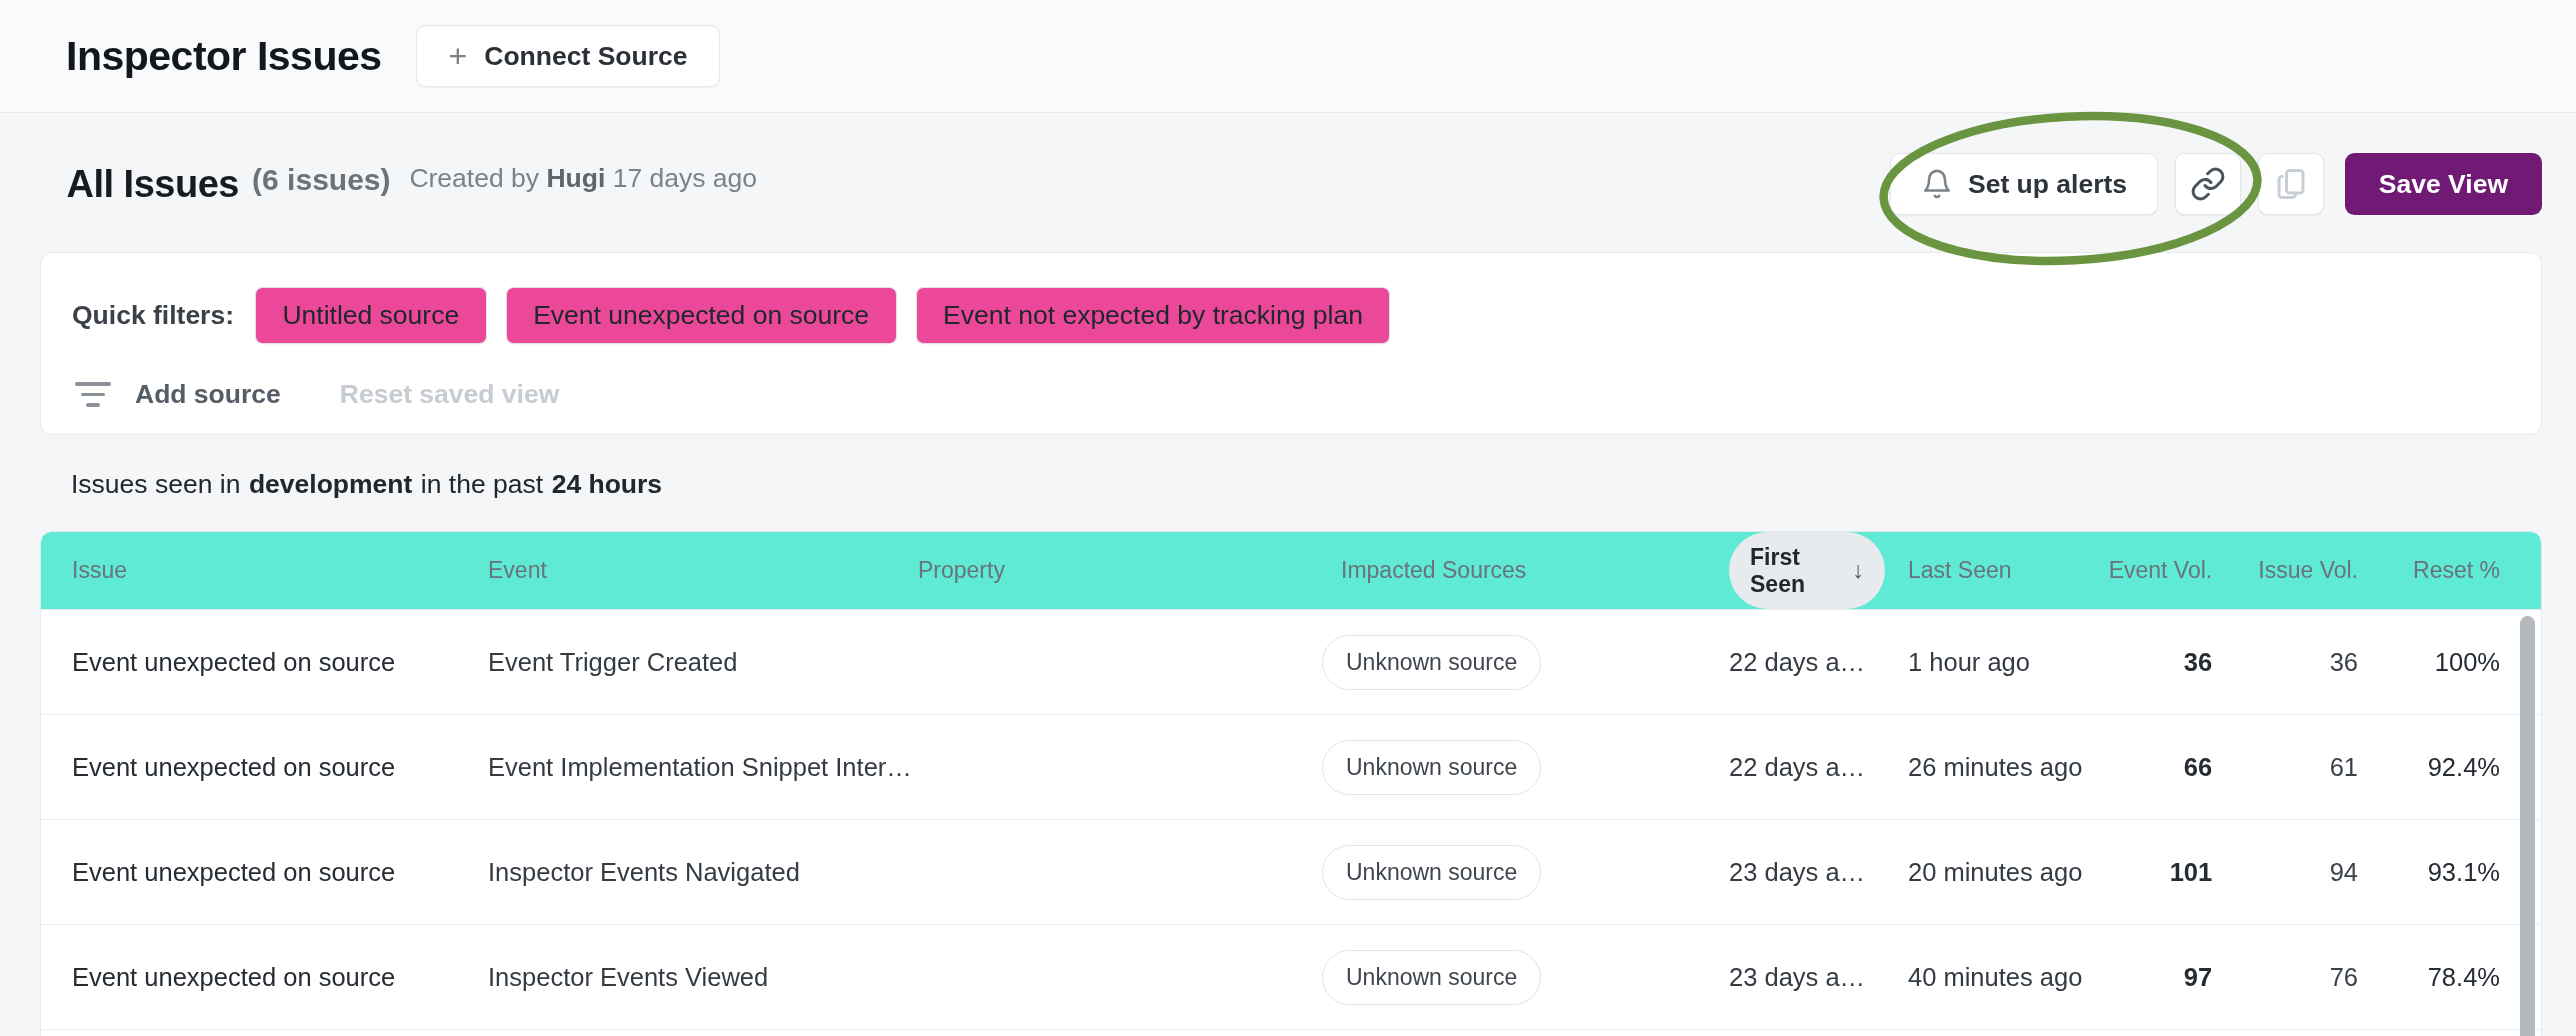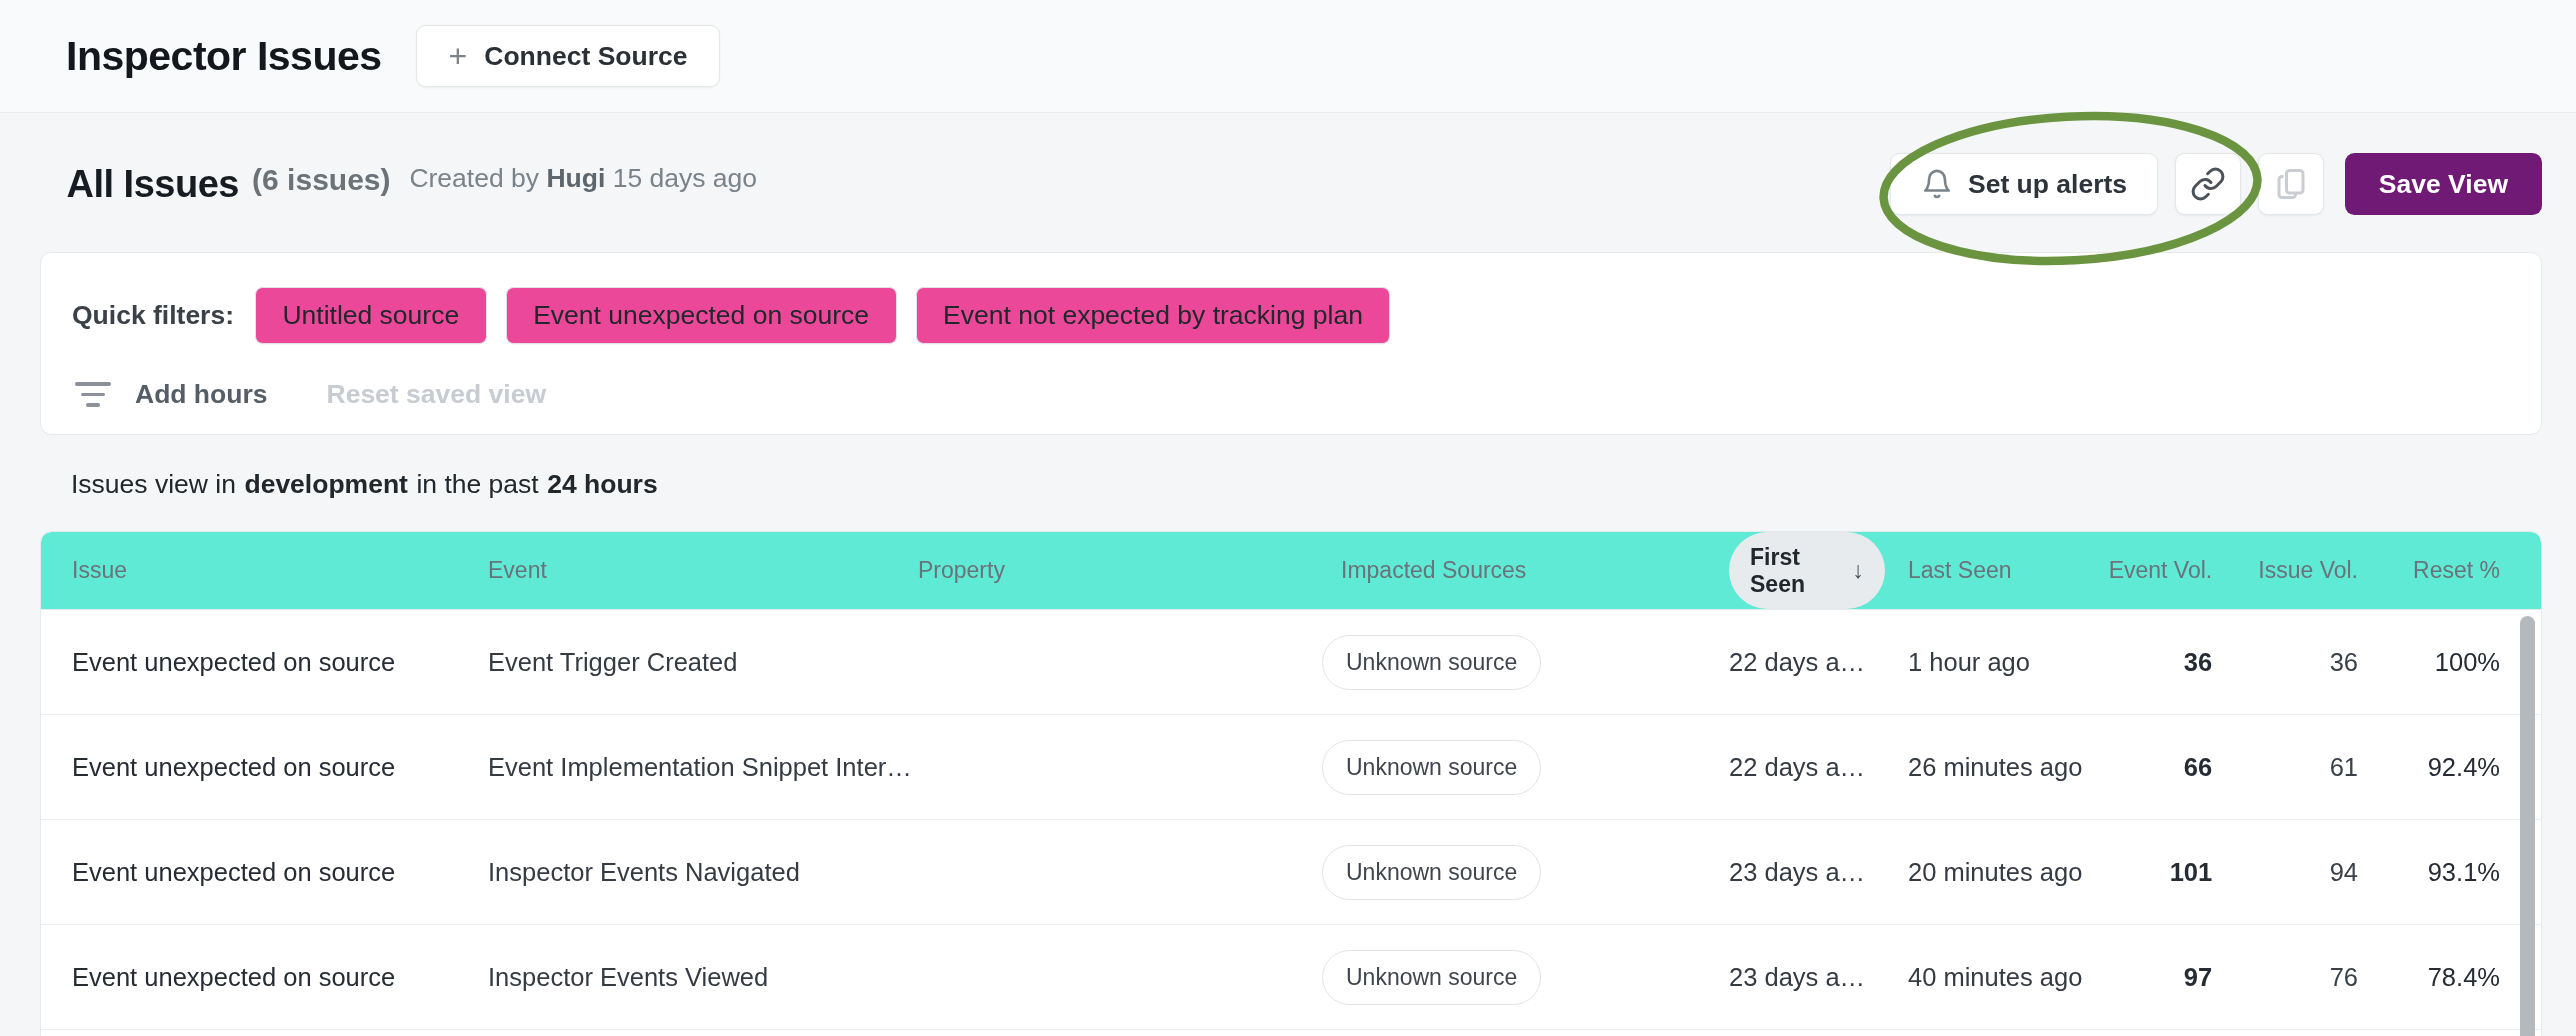--- a/index.html
+++ b/index.html
@@ -132,21 +132,21 @@
 
 <div class="page">
 
   <div class="view-header">
     <div class="vh-left">
       <span class="vh-title">All Issues</span>
       <span class="vh-count">(6 issues)</span>
       <span class="vh-meta">
         <span>Created by</span>
         <b>Hugi</b>
-        <span>15 days ago</span>
+        <span>17 days ago</span>
       </span>
     </div>
     <div class="vh-right">
       <button class="btn alerts-btn">
         <svg class="ic" width="32" height="34" viewBox="0 0 24 26" fill="none" stroke="#7a828a" stroke-width="2" stroke-linecap="round" stroke-linejoin="round">
           <path d="M18 9a6 6 0 0 0-12 0c0 7-3 9-3 9h18s-3-2-3-9"></path>
           <path d="M13.7 22a2 2 0 0 1-3.4 0"></path>
         </svg>
         <span class="lbl">Set up alerts</span>
       </button>
@@ -172,27 +172,27 @@
       <button class="pill-btn">Untitled source</button>
       <button class="pill-btn">Event unexpected on source</button>
       <button class="pill-btn">Event not expected by tracking plan</button>
     </div>
     <div class="af-row">
       <span class="filter-icon">
           <i></i>
           <i></i>
           <i></i>
         </span>
-      <span class="af-label">Add hours</span>
+      <span class="af-label">Add source</span>
       <span class="reset-label">Reset saved view</span>
     </div>
   </div>
 
   <div class="summary">
-    <span>Issues view in</span>
+    <span>Issues seen in</span>
     <b>development</b>
     <span>in the past</span>
     <b>24 hours</b>
   </div>
 
   <div class="card table-card">
     <div class="tgrid thead">
       <div class="th">Issue</div>
       <div class="th">Event</div>
       <div class="th">Property</div>

